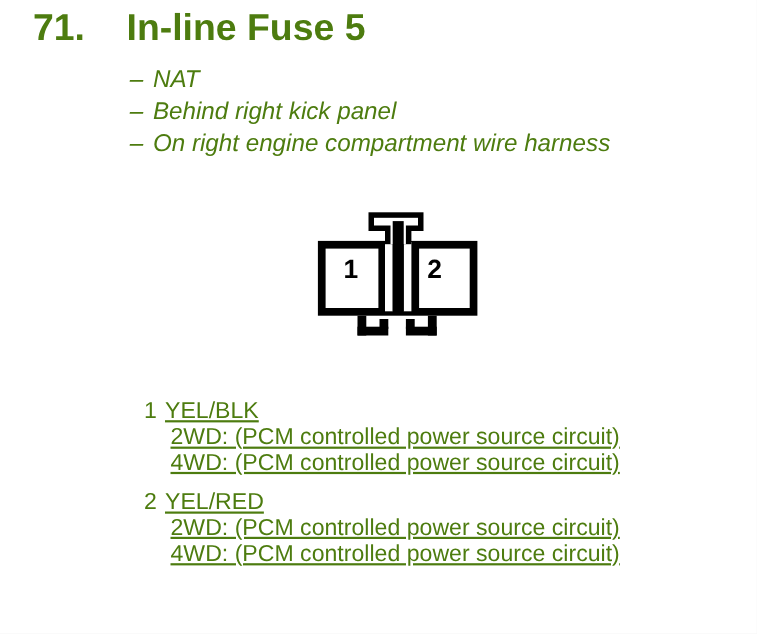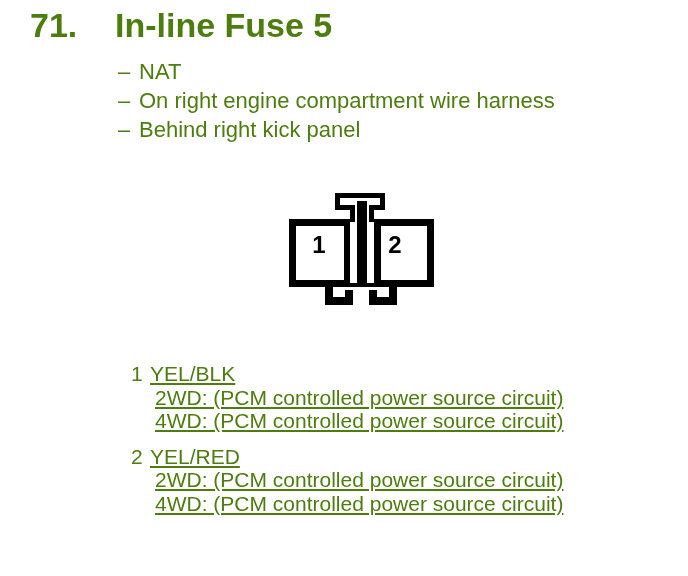--- a/index.html
+++ b/index.html
@@ -9,21 +9,21 @@
     background:#ffffff; color:#4d7c0f; overflow:hidden;
     font-family:"Liberation Sans", sans-serif;
   }
   
   .header { position:absolute; left:30px; top:6px; display:flex; align-items:baseline; }
   .header .num { display:inline-block; width:85px; font-size:34px; font-weight:bold; letter-spacing:0px; }
   .header .title { font-size:34px; font-weight:bold; letter-spacing:0px; white-space:nowrap; }
 
   
   .notes { position:absolute; left:118px; top:57px; font-size:22px; line-height:29px; }
-  .note-row { white-space:nowrap; }
+  .note-row { white-space:nowrap;font-style:italic; }
   .note-row .dash { display:inline-block; width:21px; }
 
   
   svg.diagram { position:absolute; left:0; top:0; width:688px; height:576px; }
   svg.diagram .blk { fill:#000000; }
   svg.diagram .wht { fill:#ffffff; }
   svg.diagram text { font-family:"Liberation Sans", sans-serif; font-size:24px; font-weight:bold; fill:#000000; }
 
   
   .pinlist { position:absolute; left:131px; top:362px; font-size:21px; line-height:23.5px;text-decoration:underline; }
@@ -41,24 +41,24 @@
   <div class="header">
     <span class="num">71.</span>
     <span class="title">In-line Fuse 5</span>
   </div>
 
   <div class="notes">
     <div class="note-row">
       <span class="dash">–</span><span>NAT</span>
     </div>
     <div class="note-row">
-      <span class="dash">–</span><span>On right engine compartment wire harness</span>
+      <span class="dash">–</span><span>Behind right kick panel</span>
     </div>
     <div class="note-row">
-      <span class="dash">–</span><span>Behind right kick panel</span>
+      <span class="dash">–</span><span>On right engine compartment wire harness</span>
     </div>
   </div>
 
   <svg class="diagram" viewBox="0 0 688 576" aria-hidden="true">
 
     <rect class="blk" x="289" y="219" width="145" height="68"></rect>
 
     <rect class="wht" x="296" y="226" width="48" height="54"></rect>
     <rect class="wht" x="381" y="226" width="46" height="54"></rect>
 

